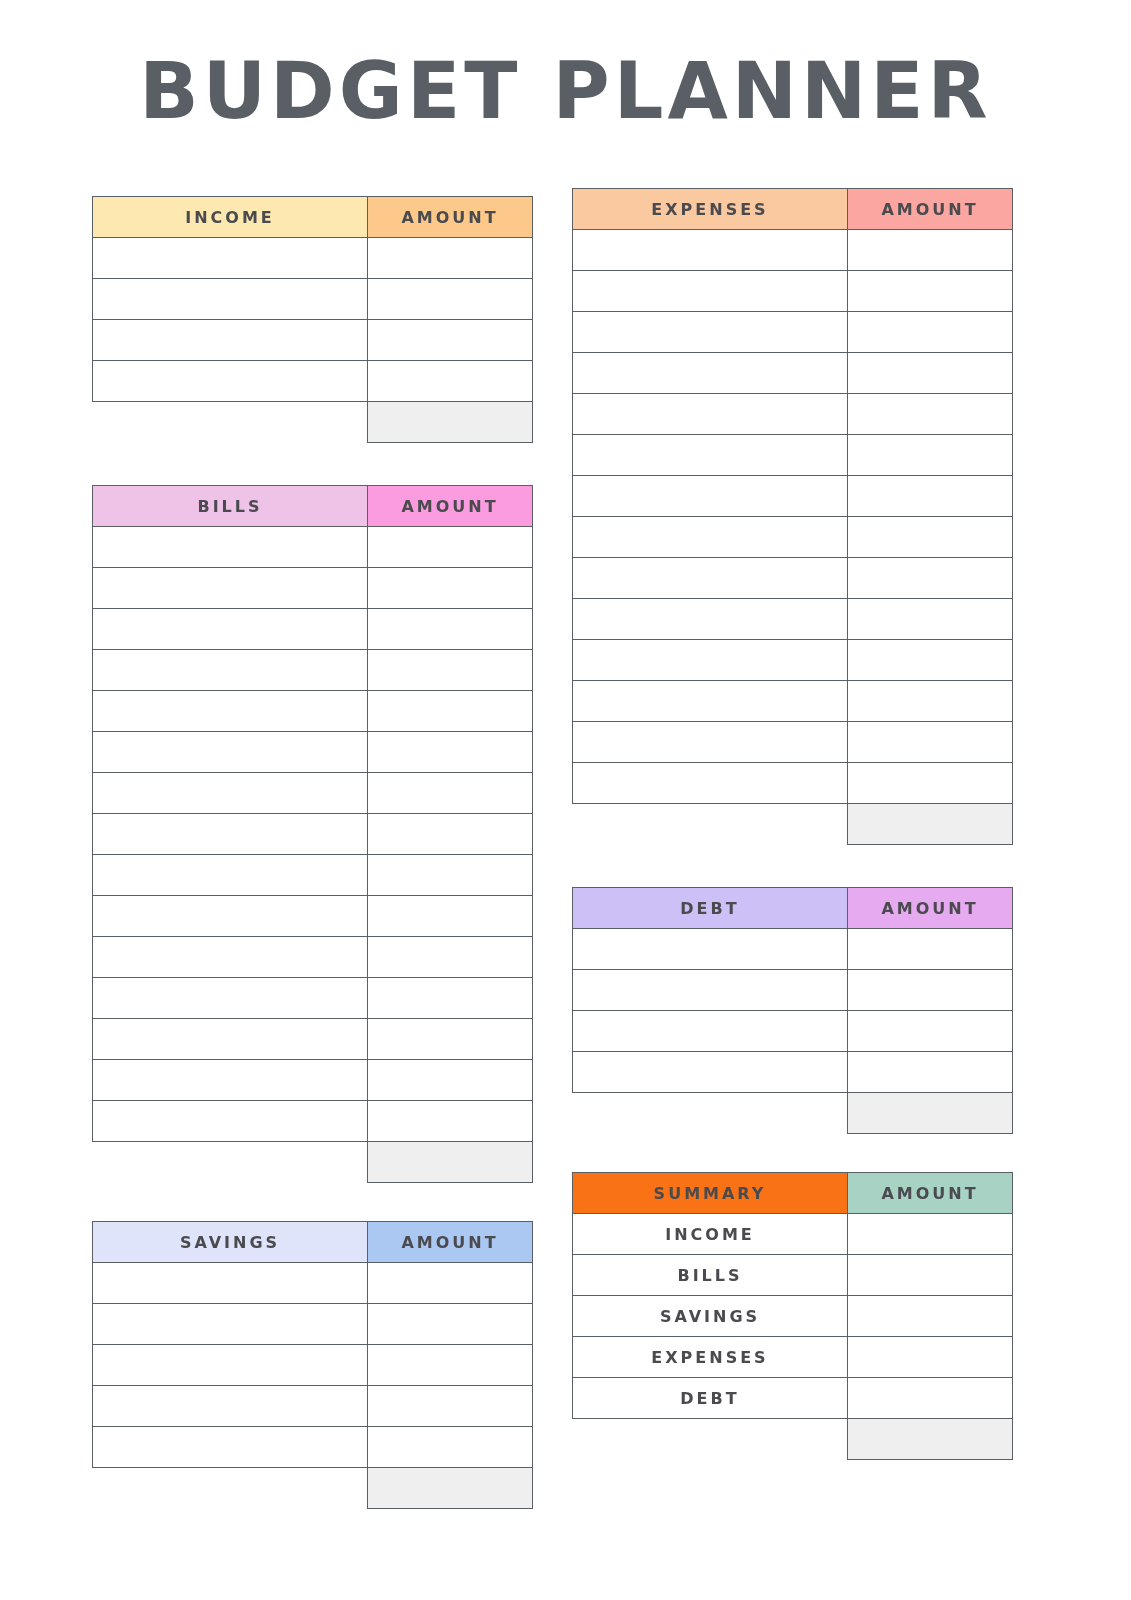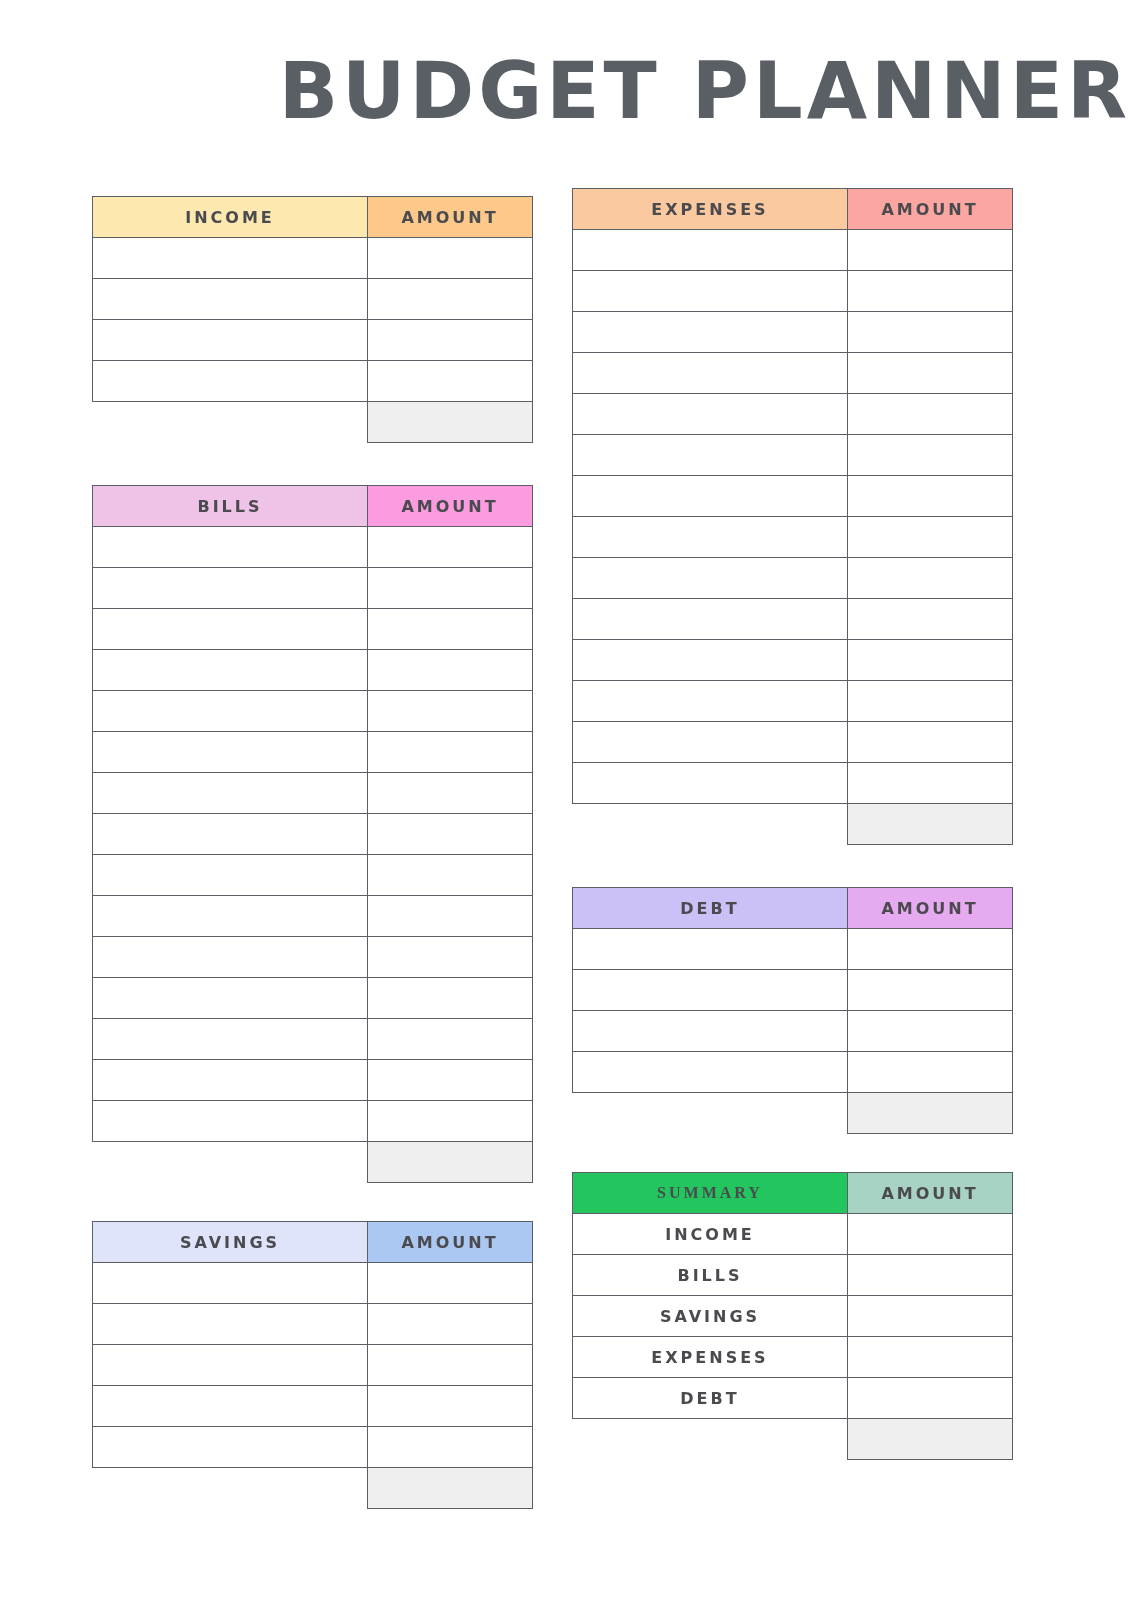--- a/index.html
+++ b/index.html
@@ -21,21 +21,21 @@
     width: 1131px;
     height: 1600px;
     box-sizing: border-box;
   }
 
   .title {
     position: absolute;
     top: 52px;
     left: 0;
     width: 1131px;
-    text-align: right;
+    text-align: center;
     font-family: "DejaVu Sans", sans-serif;
     font-weight: bold;
     font-size: 78px;
     letter-spacing: 4px;
     color: #5a5f66;
     line-height: 1;
     white-space: nowrap;
   }
 
   .col-left {
@@ -106,21 +106,21 @@
   .h-income   { background: #fde9b0; }
   .h-incomeA  { background: #fcc98a; }
   .h-bills    { background: #efc3e8; }
   .h-billsA   { background: #fb9be0; }
   .h-savings  { background: #dfe4fb; }
   .h-savingsA { background: #abc8f2; }
   .h-expenses { background: #fbc9a0; }
   .h-expensesA{ background: #fba6a0; }
   .h-debt     { background: #ccc0f6; }
   .h-debtA    { background: #e6aaf0; }
-  .h-summary  { background: #22c55e; font-family: Liberation Serif, serif; }
+  .h-summary  { background: #f97316; }
   .h-summaryA { background: #a8d3c4; }
 
   .block { position: relative; }
 </style>
 </head>
 <body>
 
 <div class="page">
 
   <div class="title">BUDGET PLANNER</div>

